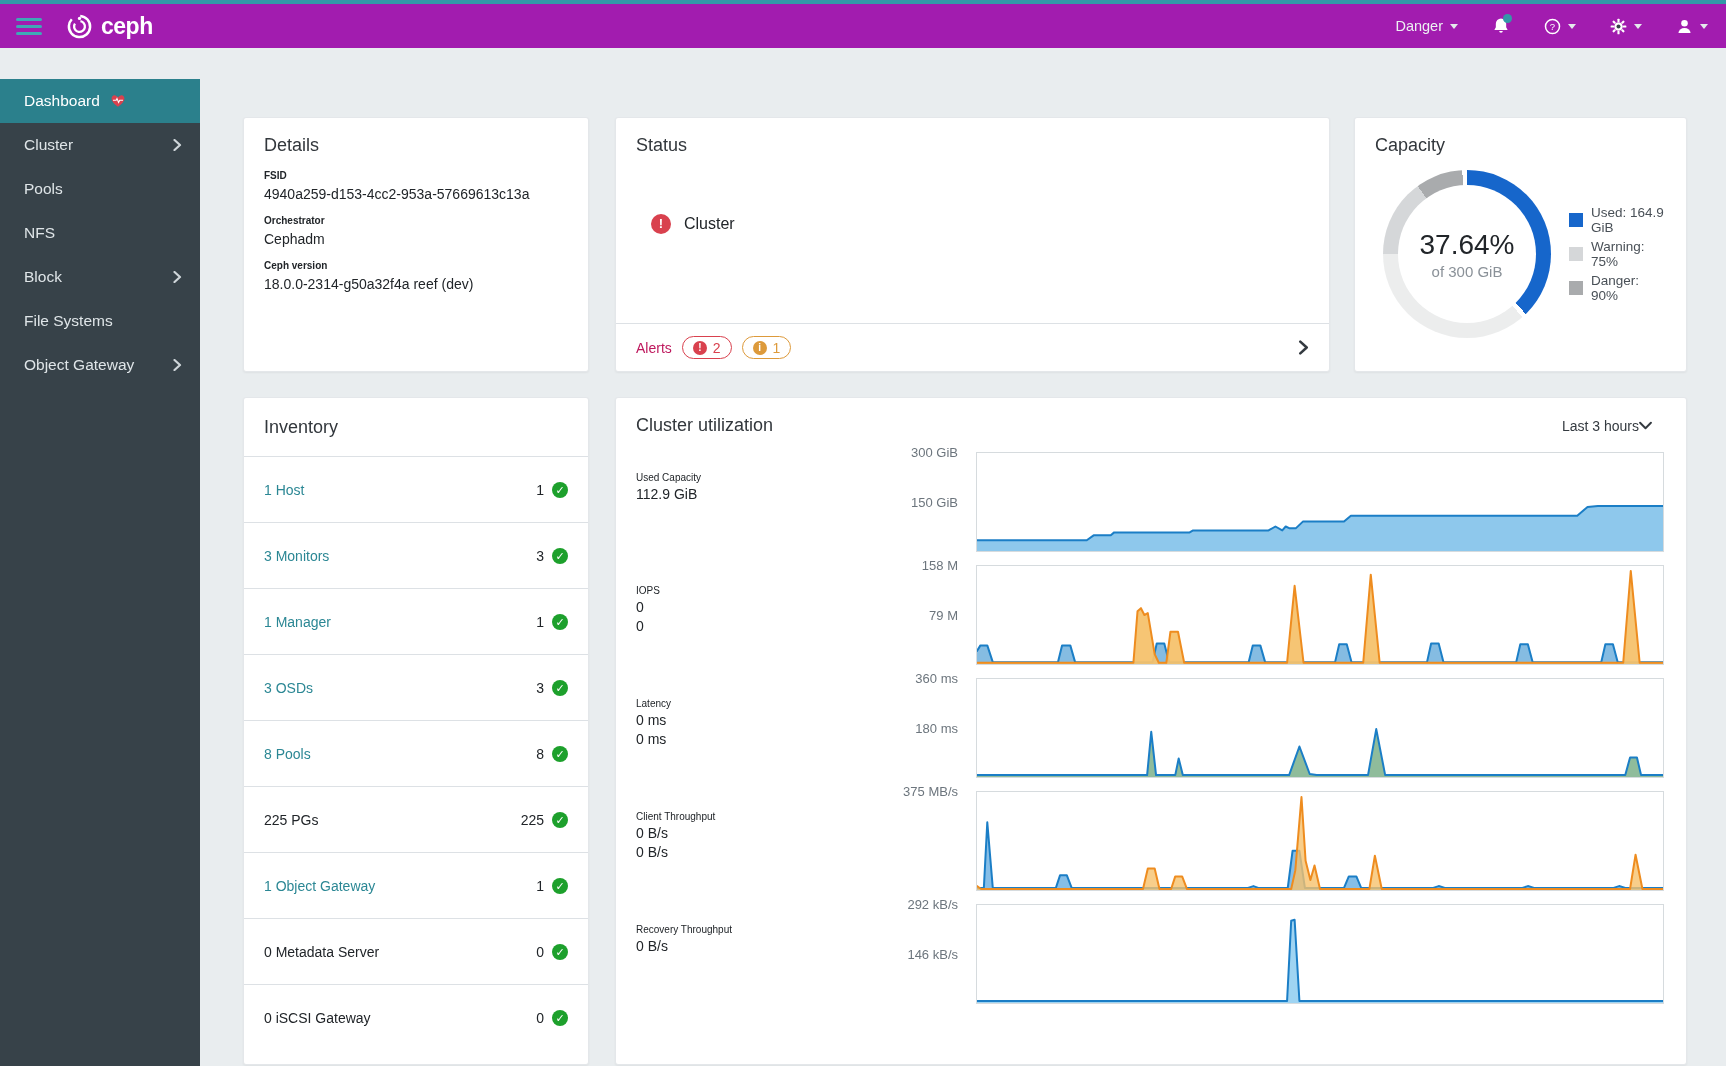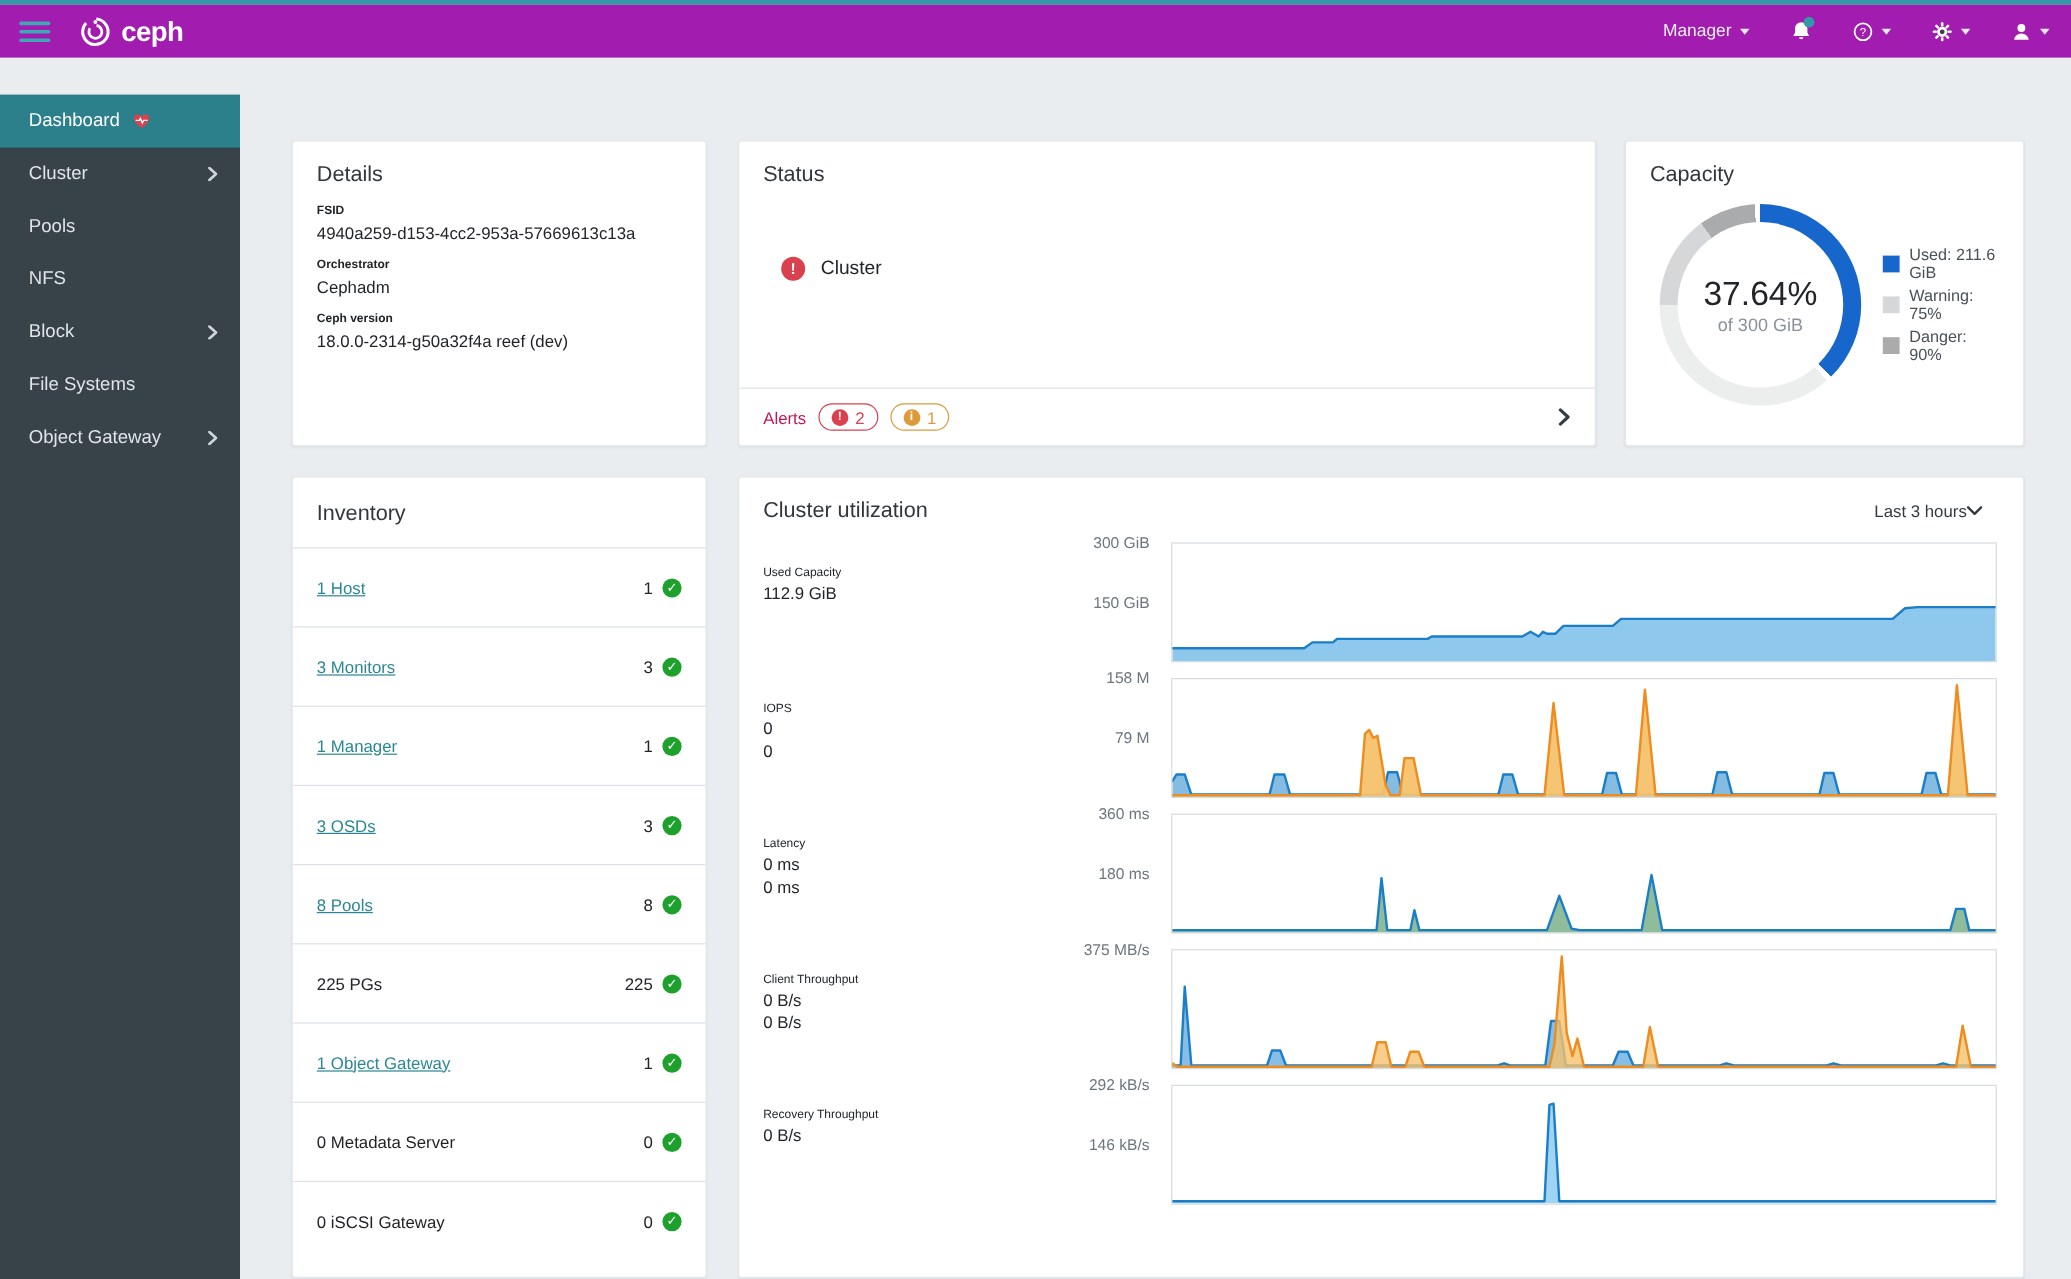--- a/index.html
+++ b/index.html
@@ -58,21 +58,21 @@
   .donut-sub { font-size:15px; color:#8a9198; margin-top:2px; }
   .legend { margin-left:18px; }
   .legend-item { display:flex; align-items:center; gap:8px; font-size:13.5px; color:#495057; margin:4px 0; }
   .legend-swatch { width:14px; height:14px; flex:none; }
 
   
   .row2 { margin-top:25px; }
   .card-inventory { width:346px; height:668px; }
   .inv-title { padding:19px 20px 18px; }
   .inv-row { height:66px; display:flex; align-items:center; padding:0 20px; border-top:1px solid #dde1e5; font-size:14px; }
-  .inv-link { color:#2b8794; cursor:pointer;text-decoration:underline; }
+  .inv-link { color:#2b8794; cursor:pointer; }
   .inv-count { margin-left:auto; display:flex; align-items:center; gap:8px; }
   .check-badge { width:16px; height:16px; border-radius:50%; background:#1da02c; color:#fff; font-size:11px; line-height:16px; text-align:center; }
 
   .card-util { width:1072px; height:668px; margin-left:26px; padding:17px 22px 0 20px; }
   .util-header { display:flex; align-items:center; }
   .util-range { margin-left:auto; display:flex; align-items:center; font-size:14px; color:#343a40; cursor:pointer; padding-right:12px; }
   .chart-rows { margin-top:16px; }
   .chart-row { display:flex; height:100px; margin-bottom:13px; }
   .chart-labels { width:250px; padding-top:20px; }
   .chart-name { font-size:10px; font-weight:normal; }
@@ -99,21 +99,21 @@
       <svg viewBox="0 0 28 28" width="27" height="27">
         <circle cx="14" cy="14" r="11" fill="none" stroke="#fff" stroke-width="2.6" stroke-dasharray="59 10.2" transform="rotate(-86 14 14)"></circle>
         <circle cx="14" cy="14" r="5.6" fill="none" stroke="#fff" stroke-width="2.4" stroke-dasharray="28 7.2" transform="rotate(-80 14 14)"></circle>
         <circle cx="14" cy="5.6" r="1.7" fill="#fff"></circle>
       </svg>
     </span>
     <span class="brand-text">ceph</span>
   </div>
   <div class="nav-right">
     <div class="nav-item">
-      <span>Manager</span>
+      <span>Danger</span>
       <i class="caret"></i>
     </div>
     <div class="nav-item">
       <span style="display:flex;position:relative">
         <svg viewBox="0 0 16 16" width="18" height="18">
           <path d="M8 1.3 a4.6 4.6 0 0 1 4.6 4.6 v3.3 l1.3 2.4 H2.1 L3.4 9.2 V5.9 A4.6 4.6 0 0 1 8 1.3 Z" fill="#fff"></path>
           <path d="M6.4 12.4 a1.6 1.6 0 0 0 3.2 0 Z" fill="#fff"></path>
         </svg>
         <span class="bell-dot"></span>
       </span>
@@ -255,21 +255,21 @@
         <div class="capacity-body">
           <div class="donut" id="capacity-donut" style="background: conic-gradient(rgb(22, 102, 203) 0%, rgb(22, 102, 203) 37.64%, rgb(255, 255, 255) 37.64%, rgb(255, 255, 255) 38.54%, rgb(236, 237, 237) 38.54%, rgb(236, 237, 237) 75%, rgb(213, 215, 217) 75%, rgb(213, 215, 217) 90%, rgb(169, 171, 173) 90%, rgb(169, 171, 173) 99.1%, rgb(255, 255, 255) 99.1%, rgb(255, 255, 255) 100%);">
             <div class="donut-center">
               <span class="donut-pct">37.64%</span>
               <span class="donut-sub">of 300 GiB</span>
             </div>
           </div>
           <div class="legend" id="capacity-legend">
               <div class="legend-item">
                 <span class="legend-swatch" style="background: rgb(22, 102, 203);"></span>
-                <span>Used: 211.6 GiB</span>
+                <span>Used: 164.9 GiB</span>
               </div>
               <div class="legend-item">
                 <span class="legend-swatch" style="background: rgb(213, 215, 217);"></span>
                 <span>Warning: 75%</span>
               </div>
               <div class="legend-item">
                 <span class="legend-swatch" style="background: rgb(169, 171, 173);"></span>
                 <span>Danger: 90%</span>
               </div>
             </div>

